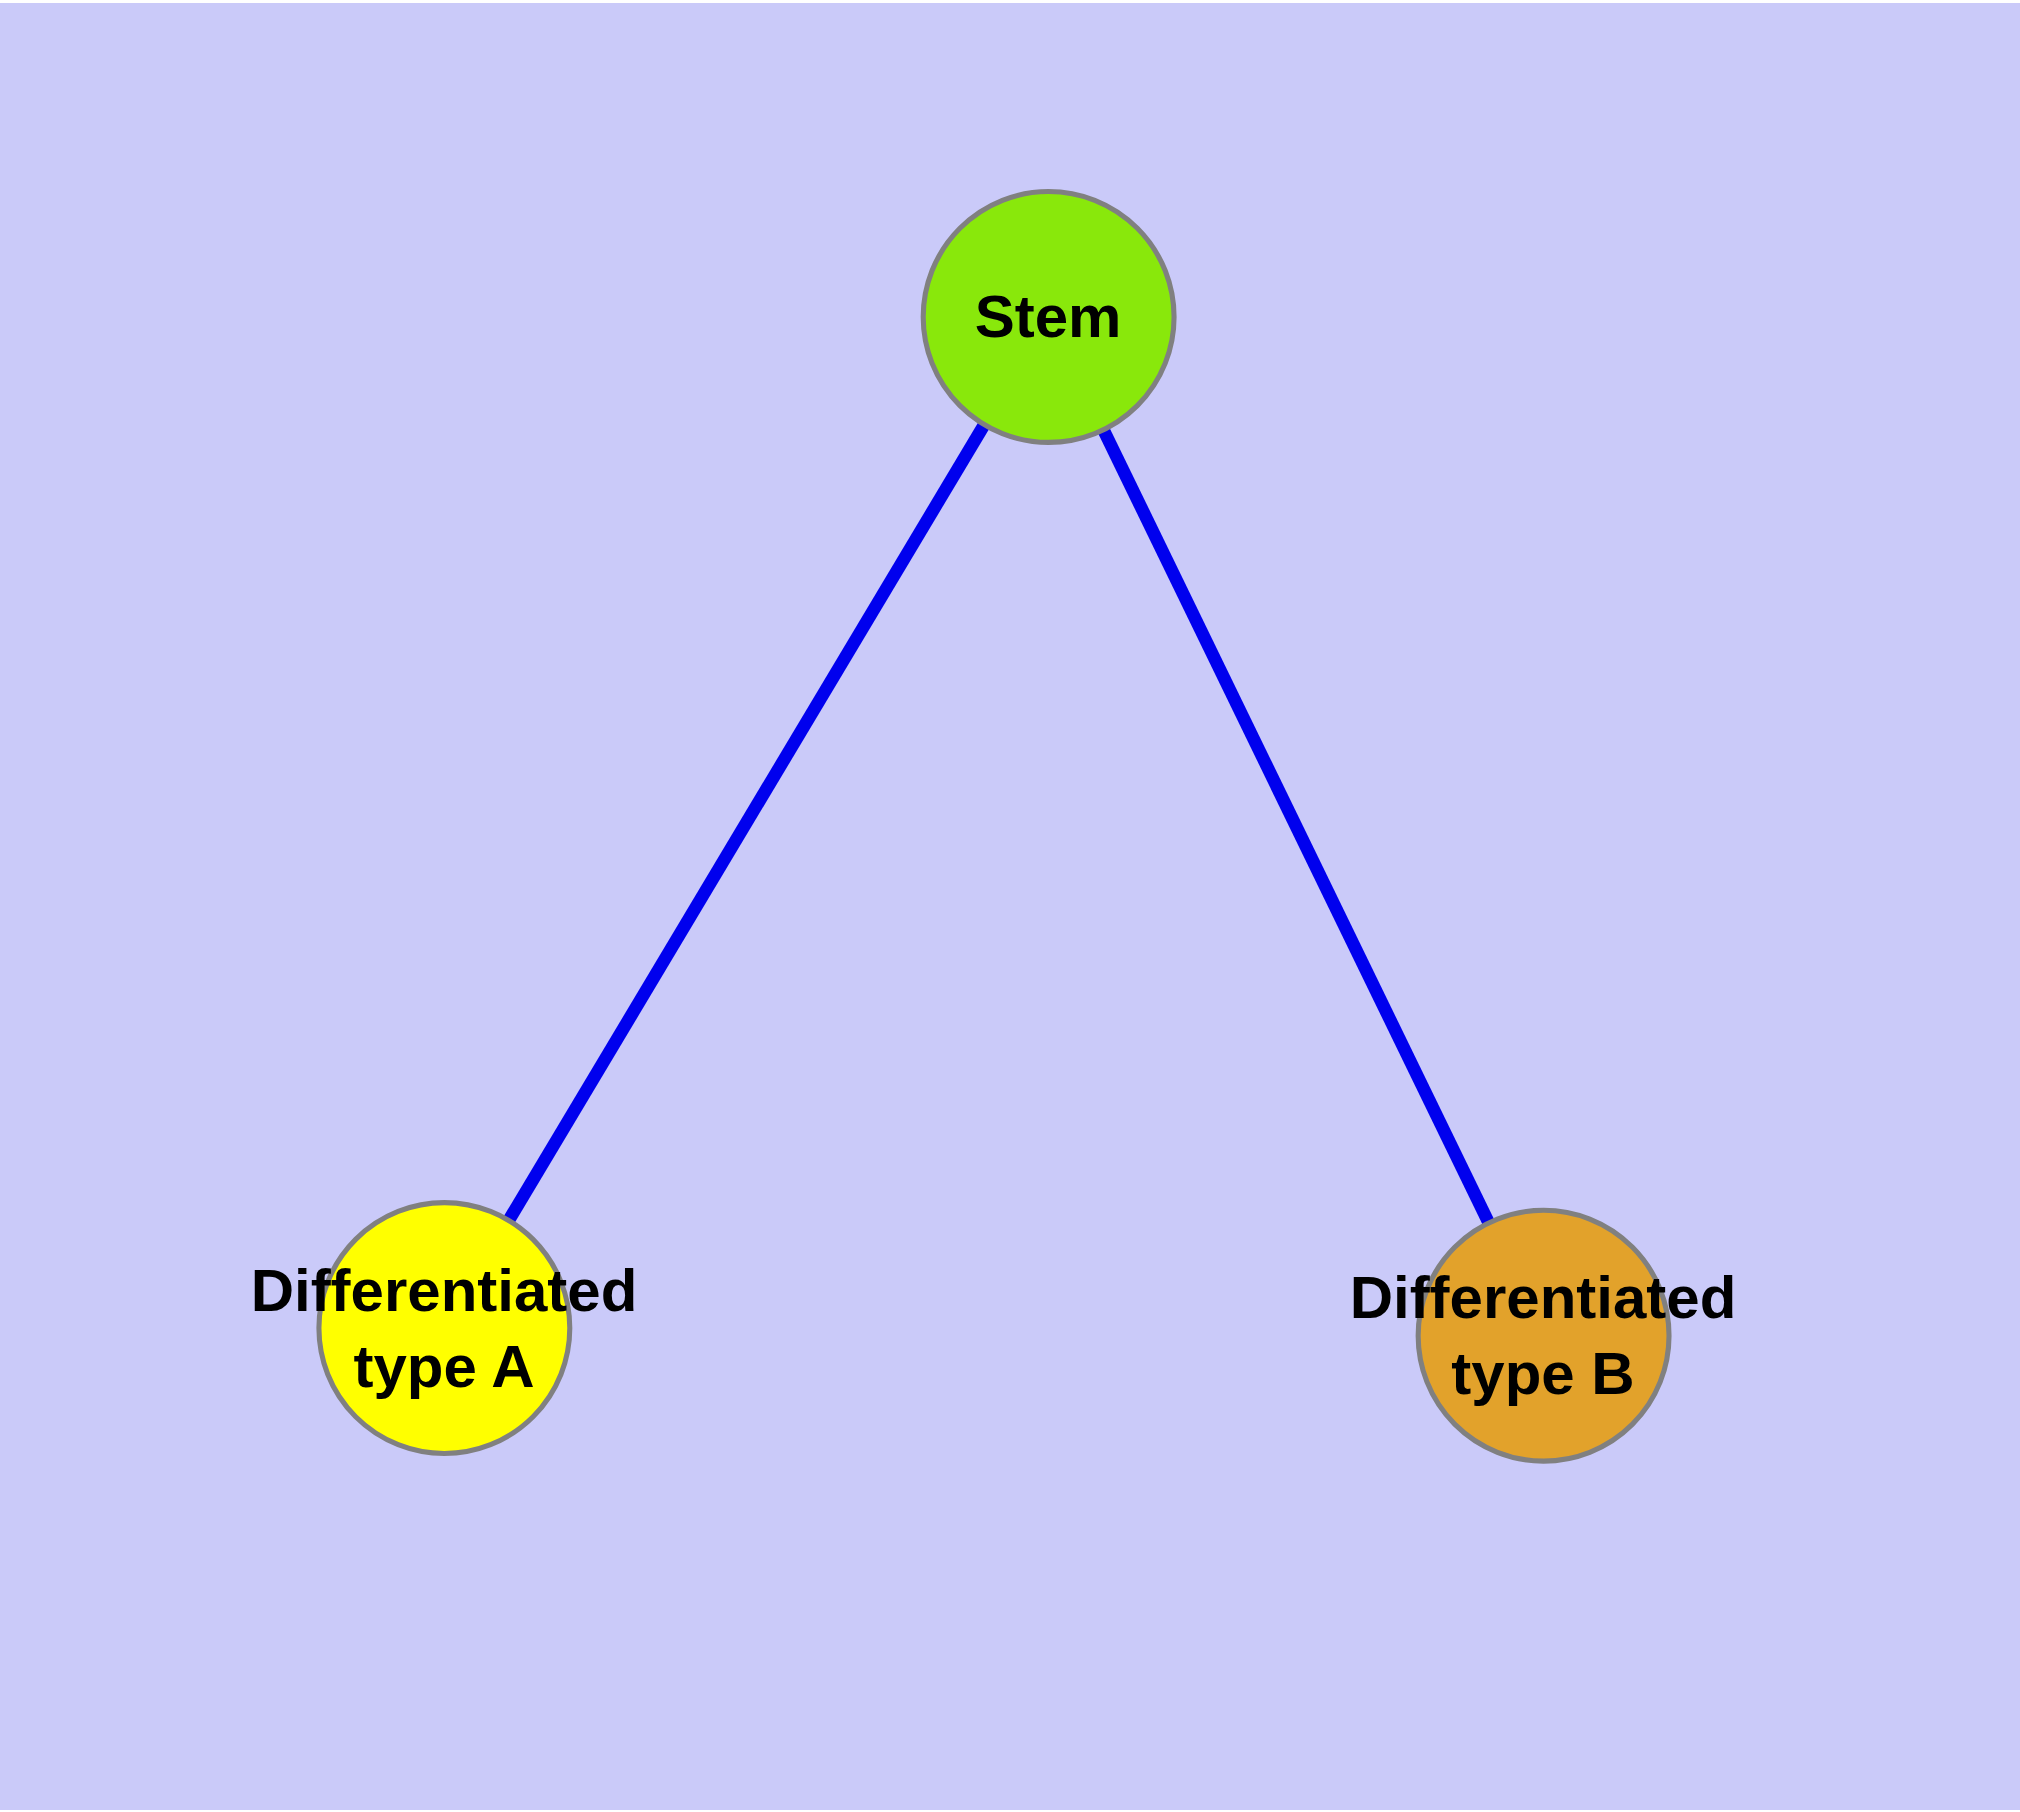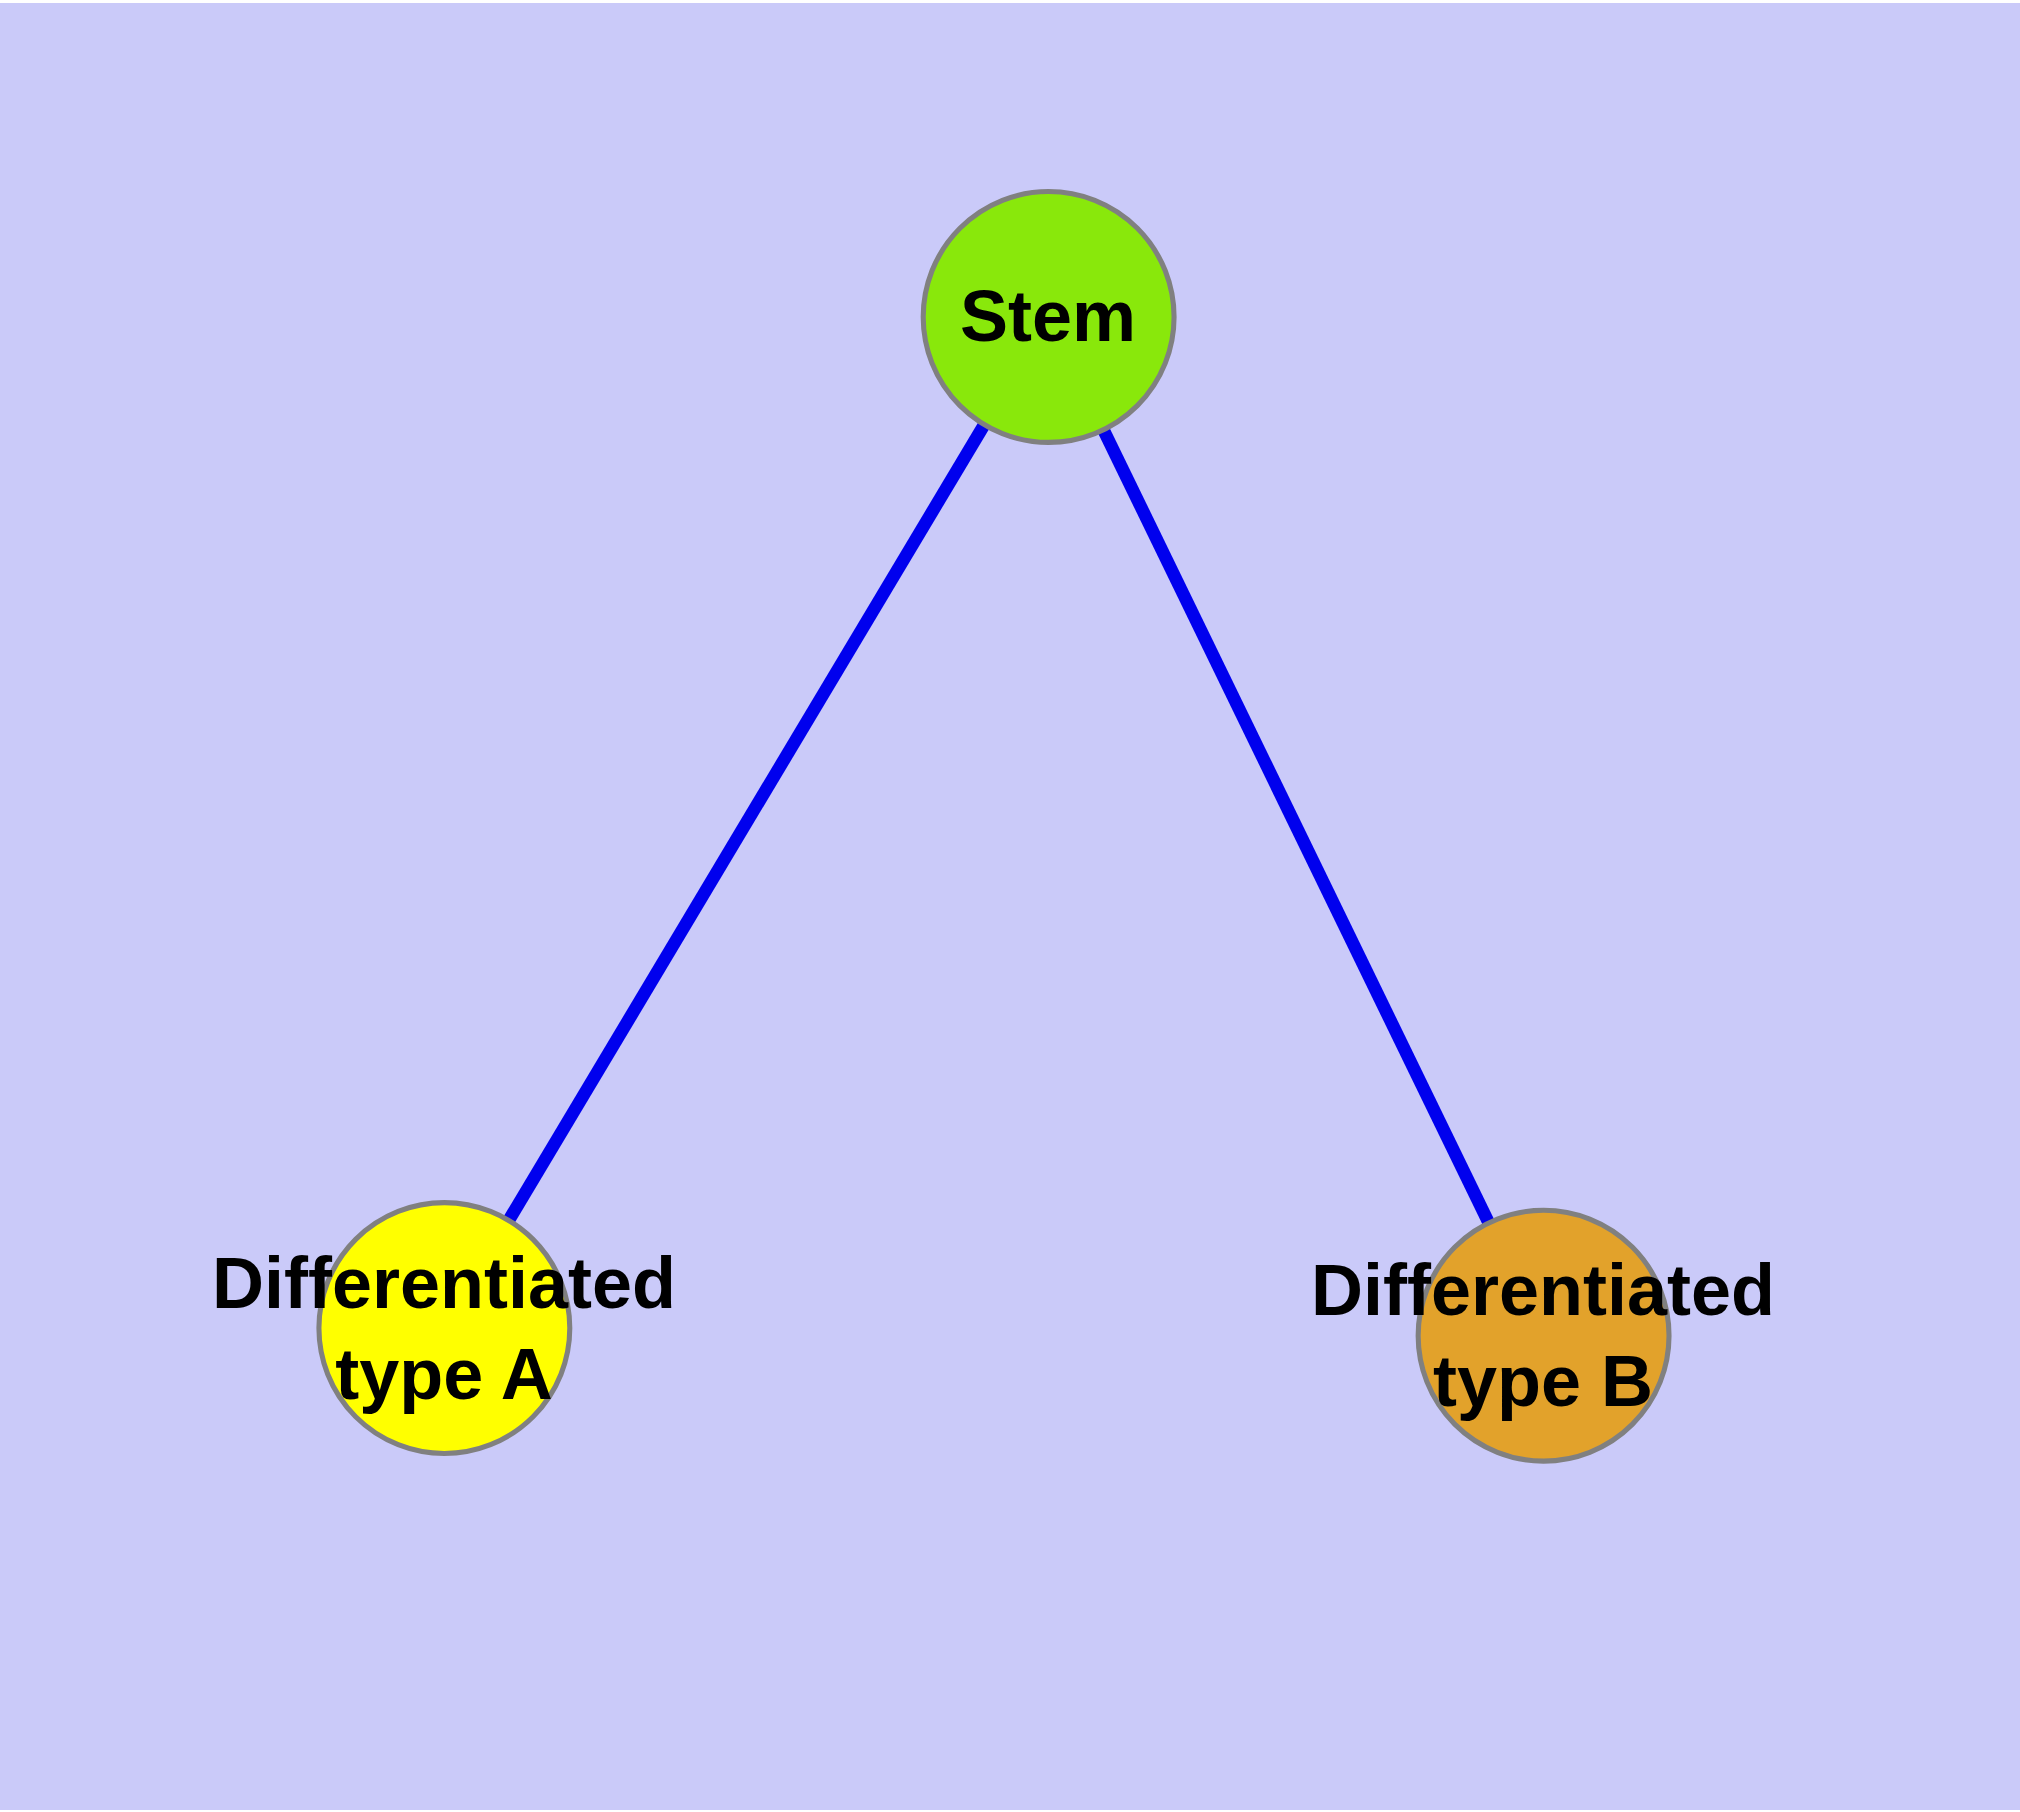--- a/index.html
+++ b/index.html
@@ -28,21 +28,21 @@
     top: -2.5px; 
     width: 2021px;
     height: 1812px;
     display: block;
   }
   .node-label {
     position: absolute;
     transform: translate(-50%, -50%);
     text-align: center;
     font-weight: bold;
-    font-size: 72px;
+    font-size: 60px;
     line-height: 1.27;
     color: #000000;
     white-space: pre-line;
     pointer-events: none;
   }
   
   .label-stem   { left: 1048px; top: 314px; }
   .label-type-a { left: 444px;  top: 1326px; }
   .label-type-b { left: 1543px; top: 1333px; }
 </style>

